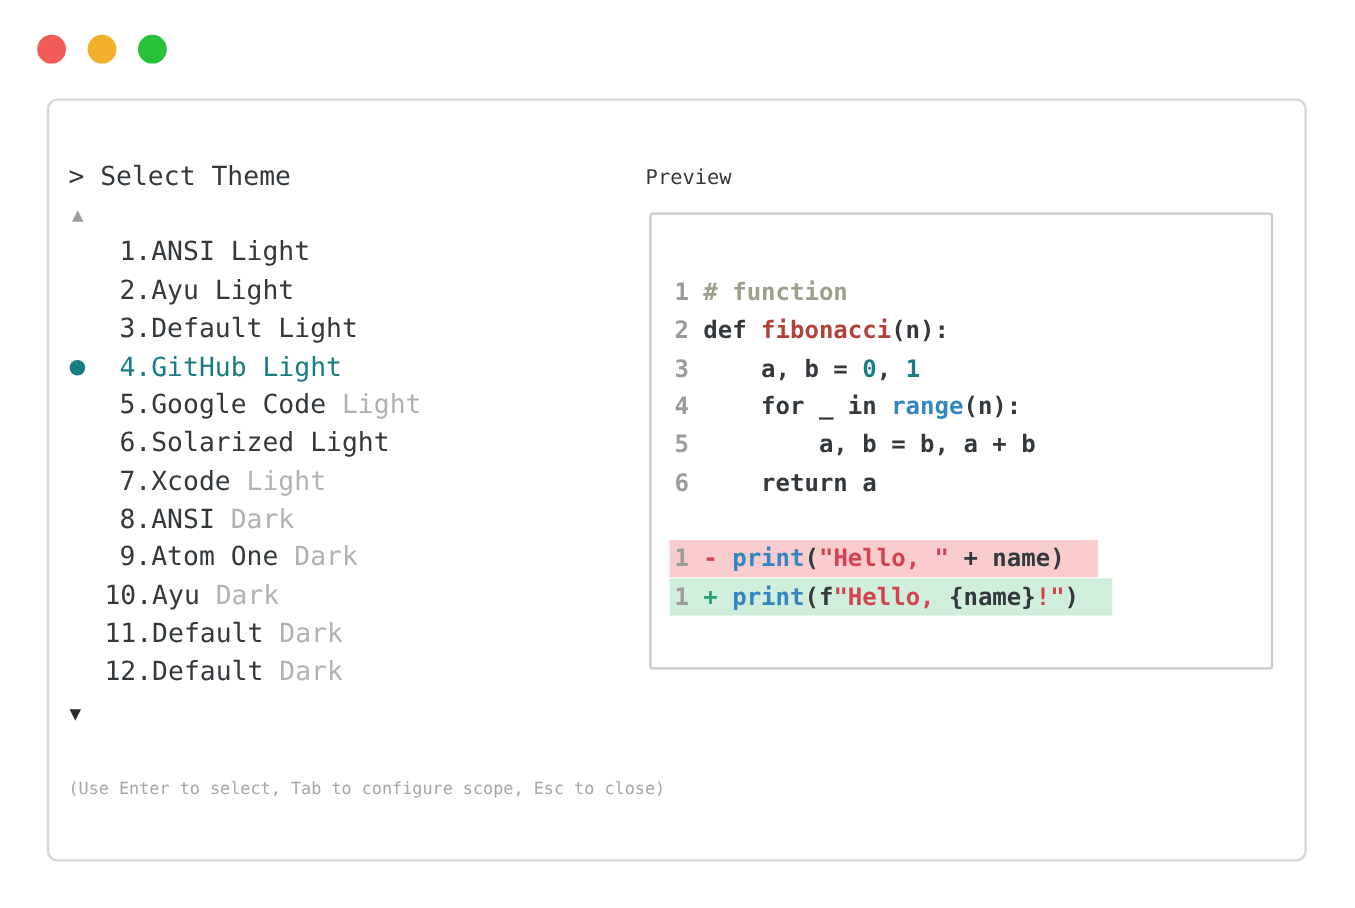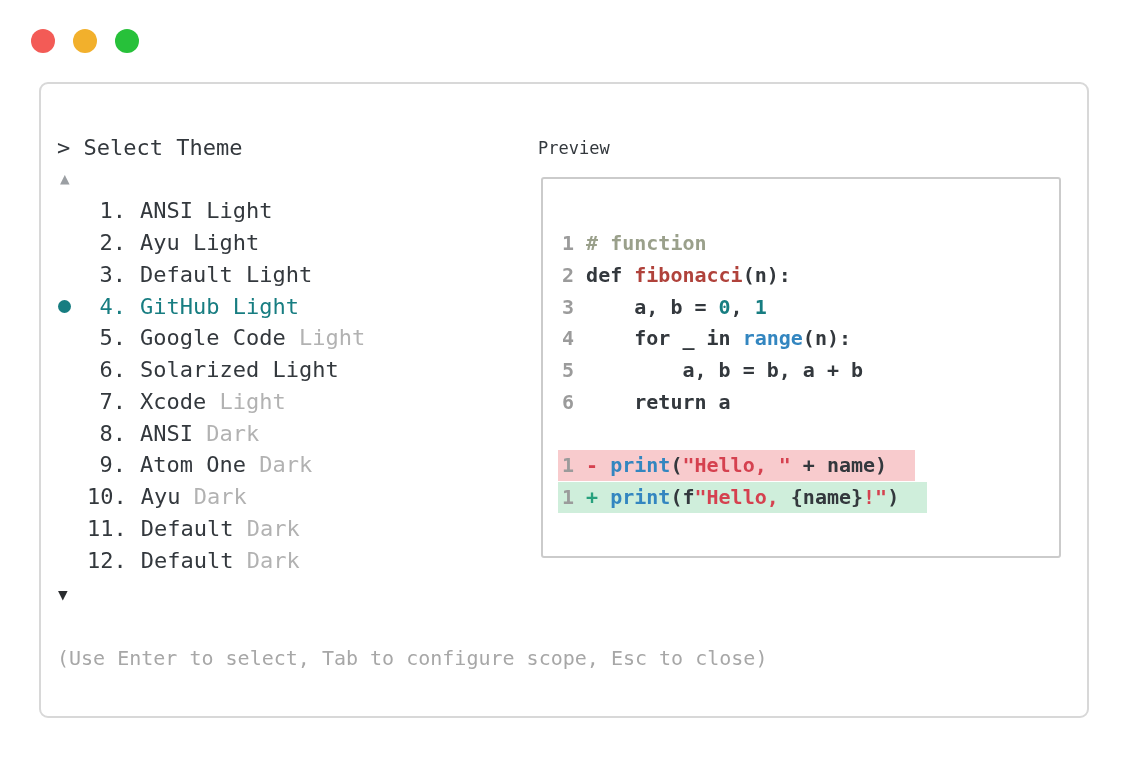--- a/index.html
+++ b/index.html
@@ -29,25 +29,25 @@
   .arrow{position:absolute;font-size:16px;line-height:16px;cursor:pointer;}
   .arrow-up{left:19px;top:87px;color:var(--arrow-up);}
   .arrow-down{left:17px;top:503px;color:var(--arrow-down);}
   .theme-list{position:absolute;left:0;top:111px;width:460px;}
   .t-row{display:flex;align-items:center;height:31.75px;font-size:22px;cursor:pointer;}
   .mk{flex:0 0 46px;padding-left:17px;display:flex;align-items:center;}
   .bullet{display:inline-block;width:13px;height:13px;border-radius:50%;
     background:var(--accent-teal);}
   .num{flex:0 0 39px;text-align:right;color:var(--text-dark);white-space:pre;}
   .num.sel{color:var(--accent-teal);}
-  .lbl{margin-left:14px;white-space:pre;}
+  .lbl{white-space:pre;}
   .seg-dark{color:var(--text-dark);}
   .seg-dim{color:var(--text-dim);}
   .seg-teal{color:var(--accent-teal);}
-  .hint{position:absolute;left:16px;top:558px;font-size:20px;line-height:32px;
+  .hint{position:absolute;left:16px;top:558px;font-size:14px;line-height:32px;
     color:var(--hint-gray);white-space:pre;}
   .preview-box{
     position:absolute;left:500px;top:93px;width:520px;height:381px;
     border:2px solid var(--preview-border);border-radius:3px;background:#fff;font-weight:bold;
   }
   .code{position:absolute;left:19px;top:49px;font-size:20px;line-height:31.75px;
     white-space:pre;}
   .code-line{height:31.75px;}
   .hl{padding:3px 28px 4px 4px;margin-left:-4px;}
   .hl-del{background:var(--bg-del);}

